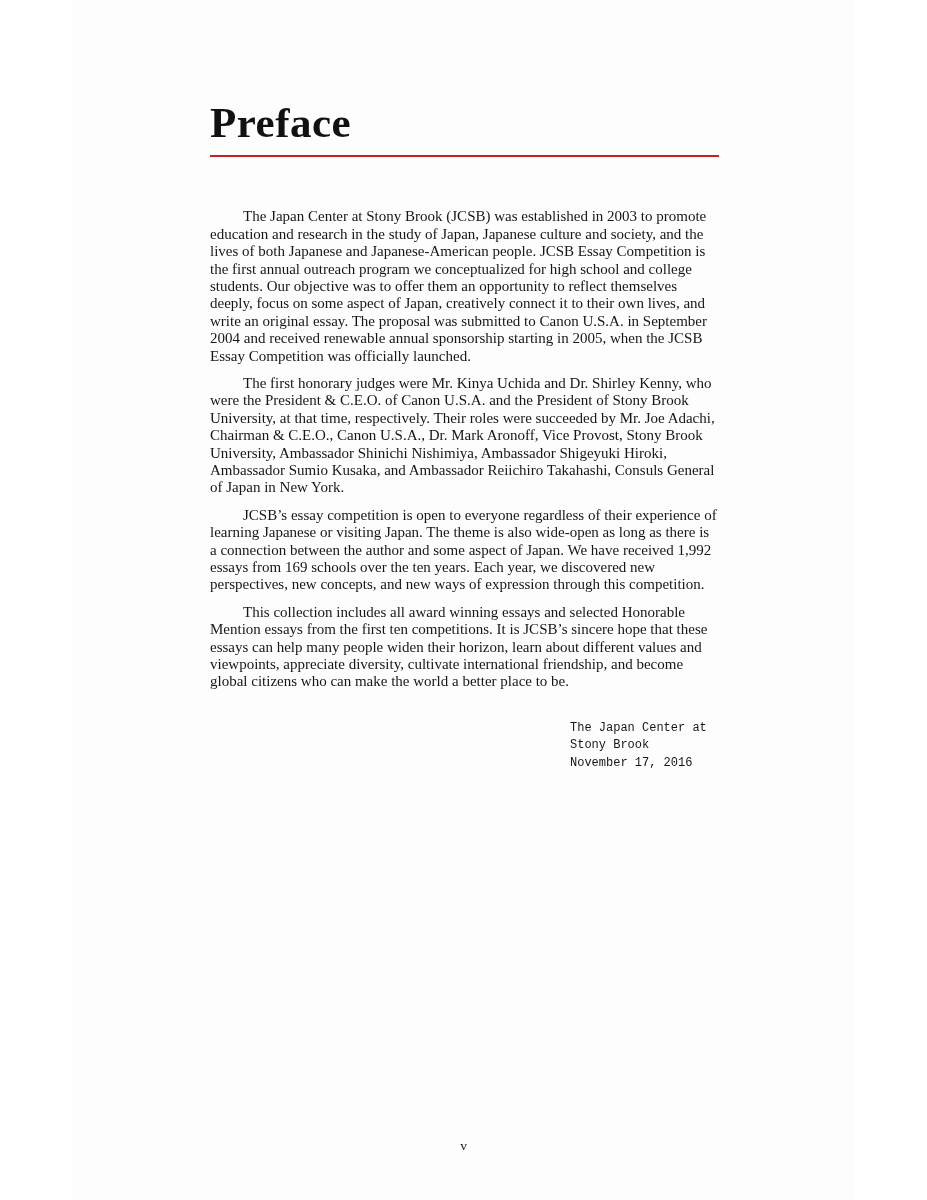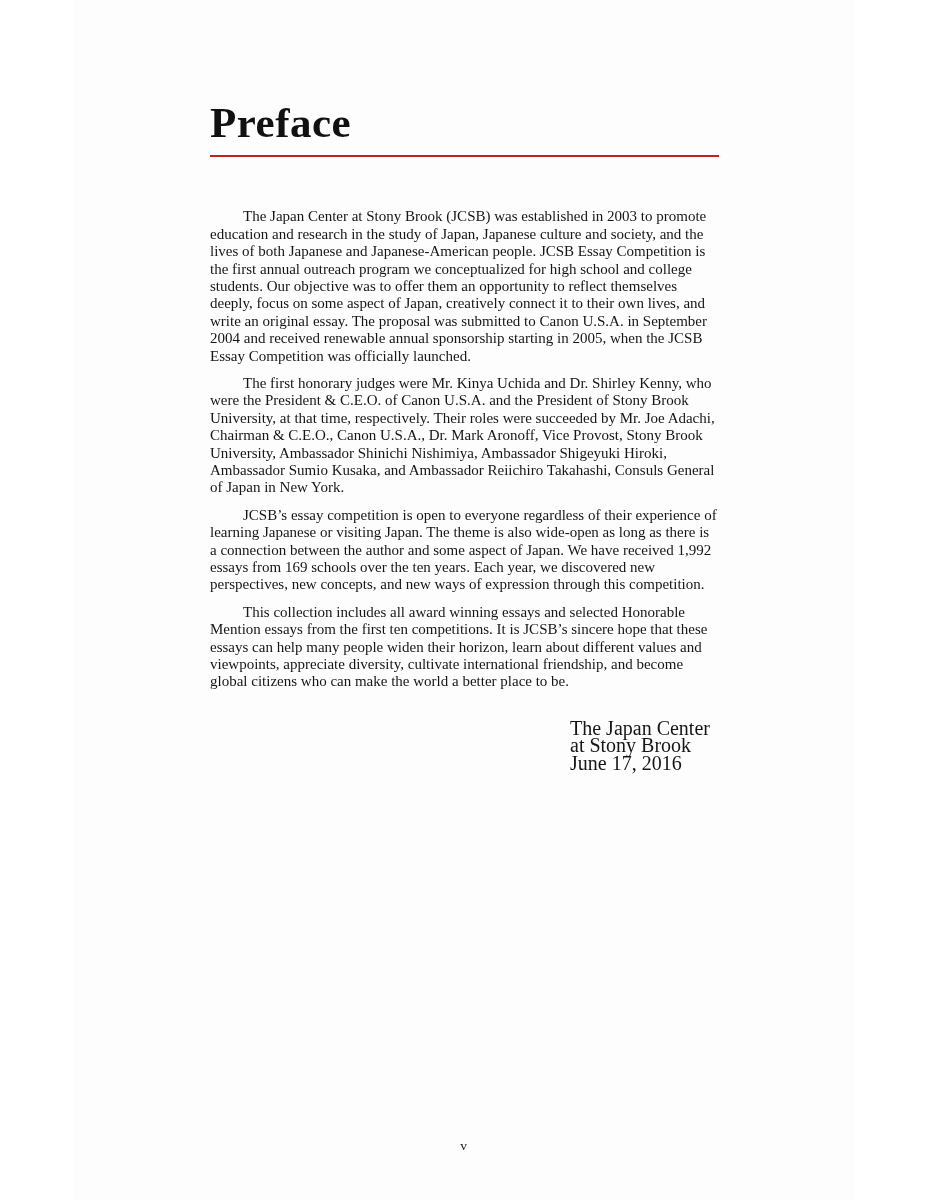--- a/index.html
+++ b/index.html
@@ -41,22 +41,23 @@
   .body-text p {
     margin: 0 0 10px 0;
     font-size: 15px;
     line-height: 17.4px;
     text-indent: 33px;
     text-align: left;
   }
   .signature {
     margin-top: 29px;
     padding-left: 360px;
-    font-size: 20px;
+    font-size: 12px;
     line-height: 17.4px;
+    font-family: Liberation Mono, monospace;
   }
   .page-number {
     position: absolute;
     left: 0;
     right: 0;
     top: 1138px;
     text-align: center;
     font-size: 13.5px;
     color: #1a1a1a;
   }
@@ -73,19 +74,19 @@
 
     <div class="body-text">
       <p>The Japan Center at Stony Brook (JCSB) was established in 2003 to promote education and research in the study of Japan, Japanese culture and society, and the lives of both Japanese and Japanese-American people. JCSB Essay Competition is the first annual outreach program we conceptualized for high school and college students. Our objective was to offer them an opportunity to reflect themselves deeply, focus on some aspect of Japan, creatively connect it to their own lives, and write an original essay. The proposal was submitted to Canon U.S.A. in September 2004 and received renewable annual sponsorship starting in 2005, when the JCSB Essay Competition was officially launched.</p>
       <p>The first honorary judges were Mr. Kinya Uchida and Dr. Shirley Kenny, who were the President &amp; C.E.O. of Canon U.S.A. and the President of Stony Brook University, at that time, respectively. Their roles were succeeded by Mr. Joe Adachi, Chairman &amp; C.E.O., Canon U.S.A., Dr. Mark Aronoff, Vice Provost, Stony Brook University, Ambassador Shinichi Nishimiya, Ambassador Shigeyuki Hiroki, Ambassador Sumio Kusaka, and Ambassador Reiichiro Takahashi, Consuls General of Japan in New York.</p>
       <p>JCSB’s essay competition is open to everyone regardless of their experience of learning Japanese or visiting Japan. The theme is also wide-open as long as there is a connection between the author and some aspect of Japan. We have received 1,992 essays from 169 schools over the ten years. Each year, we discovered new perspectives, new concepts, and new ways of expression through this competition.</p>
       <p>This collection includes all award winning essays and selected Honorable Mention essays from the first ten competitions. It is JCSB’s sincere hope that these essays can help many people widen their horizon, learn about different values and viewpoints, appreciate diversity, cultivate international friendship, and become global citizens who can make the world a better place to be.</p>
     </div>
 
     <div class="signature">
       <div>The Japan Center at Stony Brook</div>
-      <div>June 17, 2016</div>
+      <div>November 17, 2016</div>
     </div>
 
   </div>
 
   <div class="page-number">v</div>
 </div>
 
 </body></html>

